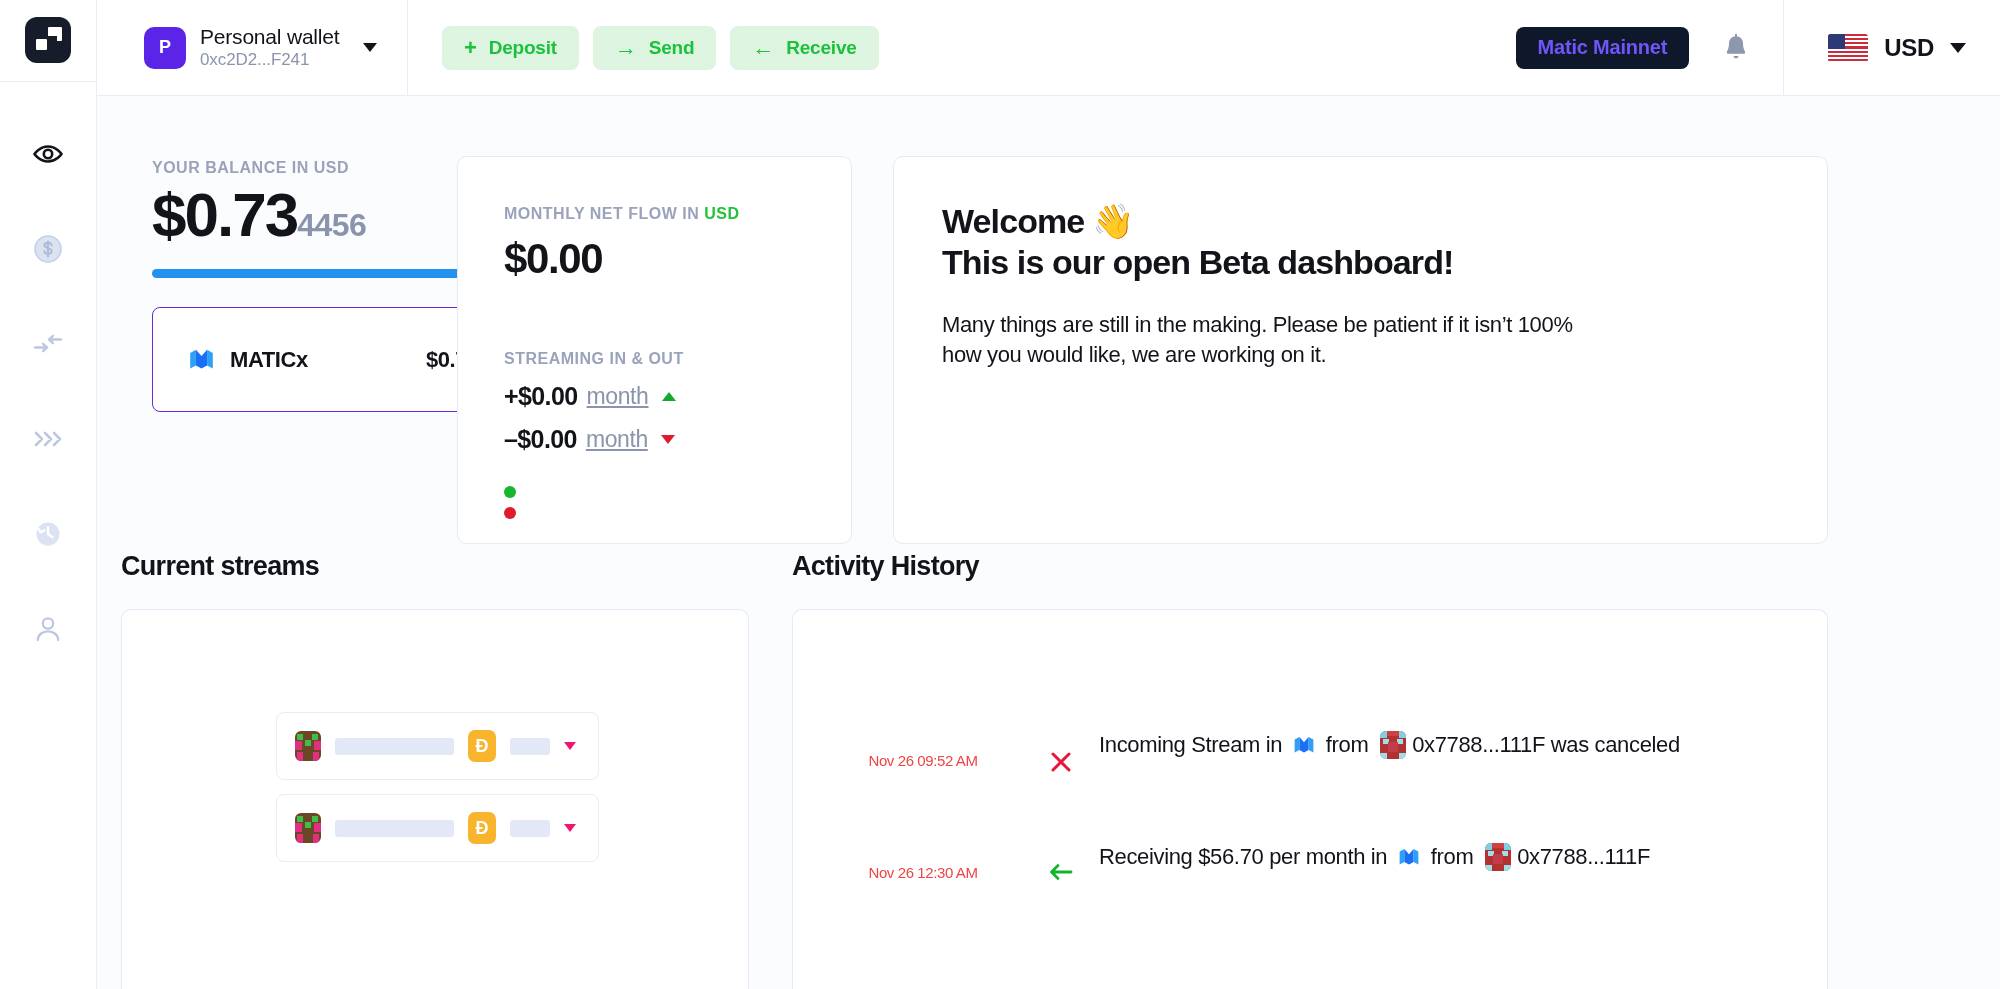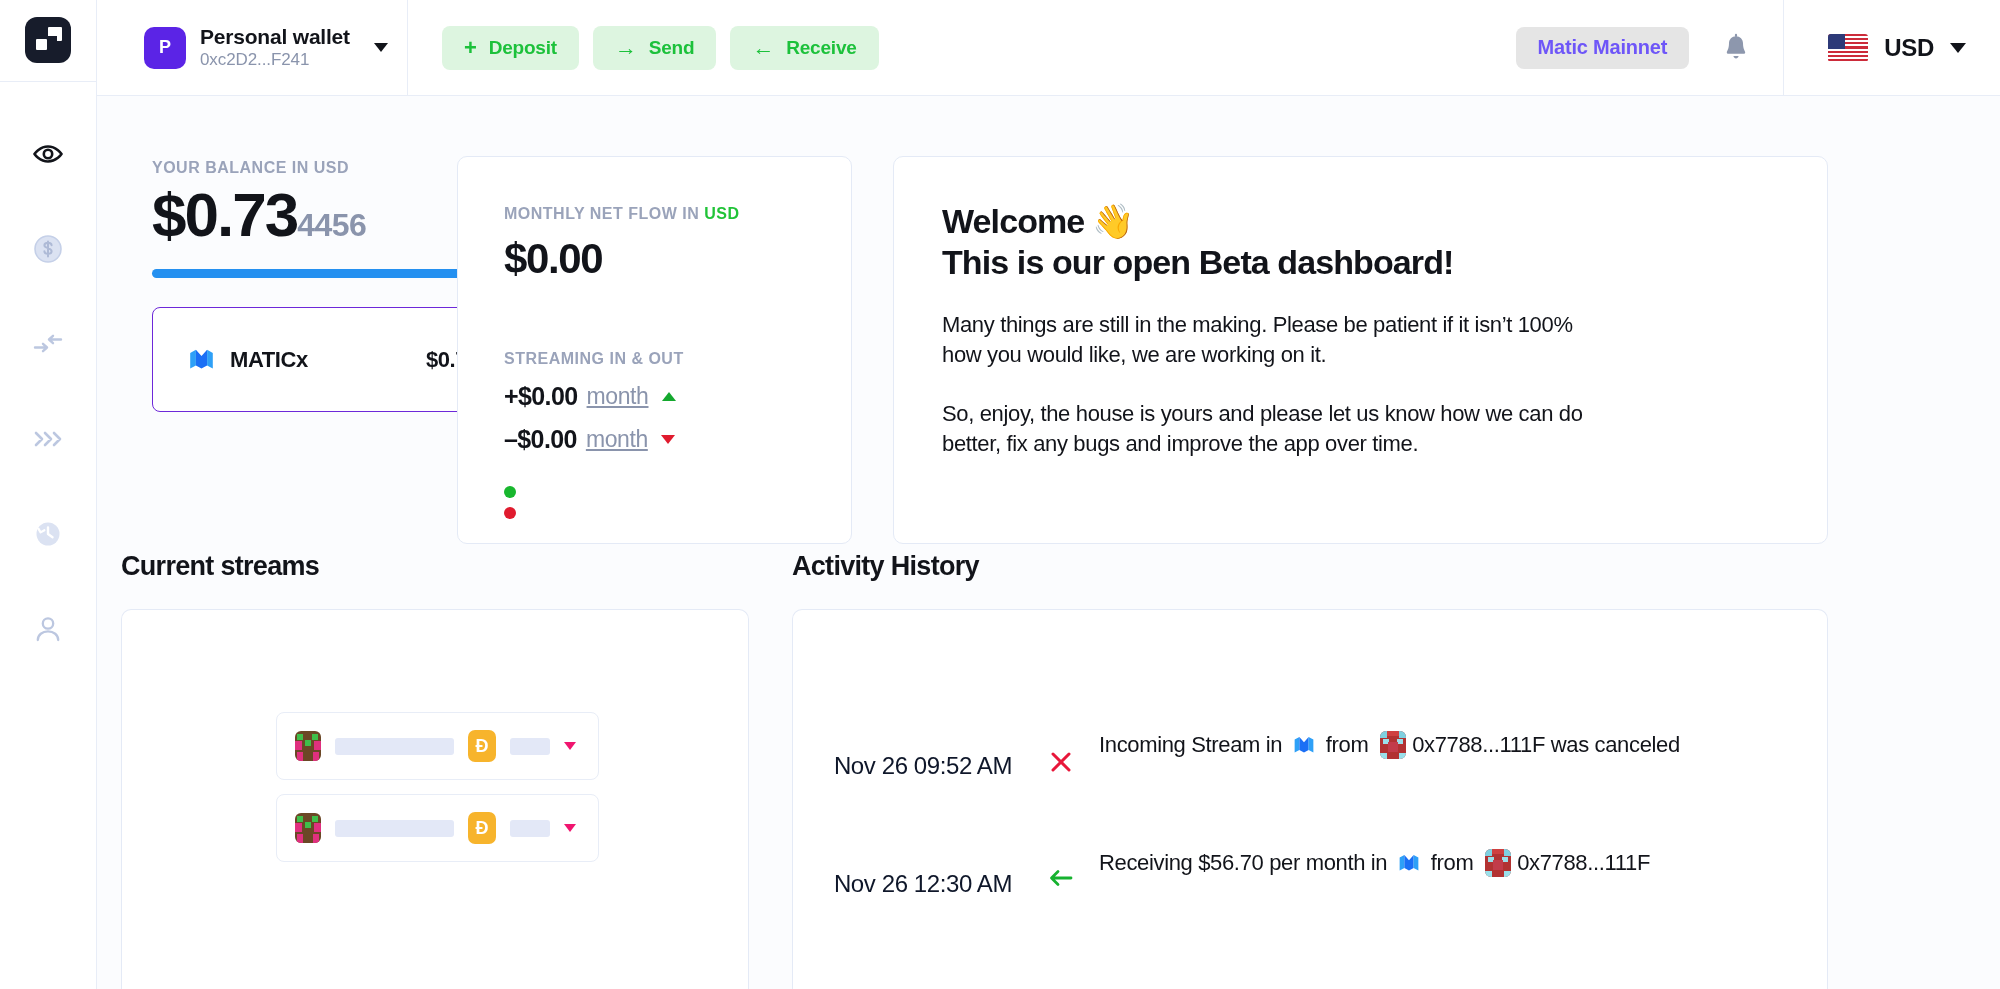--- a/index.html
+++ b/index.html
@@ -52,41 +52,41 @@
     padding-left: 47px; border-right: 1px solid #e8edf7;
     cursor: pointer;
   }
   #wallet-avatar {
     width: 42px; height: 42px; border-radius: 10px; background: #5b24e6;
     color: #fff; font-size: 18px; font-weight: 700;
     display: flex; align-items: center; justify-content: center;
     flex: none;
   }
   #wallet-text { display: flex; flex-direction: column; gap: 1px; }
-  #wallet-name { font-size: 21px; font-weight: 700; color: #12141a; letter-spacing: -0.2px; white-space: nowrap; }
+  #wallet-name { font-size: 21px; font-weight: 400; color: #12141a; letter-spacing: -0.2px; white-space: nowrap; }
   #wallet-addr { font-size: 17px; color: #8a94ac; letter-spacing: -0.1px; }
   #wallet-caret {
     width: 0; height: 0; border-left: 7px solid transparent; border-right: 7px solid transparent;
     border-top: 9px solid #12141a; margin-left: 10px; flex: none;
   }
 
   #topbar-actions { display: flex; align-items: center; gap: 14px; padding-left: 34px; }
   .pill-btn {
     height: 44px; padding: 0 22px; border-radius: 8px; border: none;
     background: #ddf5e0; color: #1cc13b;
     font-family: inherit; font-size: 19px; font-weight: 700; letter-spacing: -0.2px;
     display: flex; align-items: center; gap: 12px; cursor: pointer;
   }
   .pill-btn .glyph { font-size: 22px; line-height: 1; font-weight: 700; }
 
   #topbar-right {
     margin-left: auto; display: flex; align-items: center; height: 100%;
   }
   #network-badge {
-    background: #e5e5e5; color: #6e56f8; border-radius: 8px;
+    background: #0f172a; color: #6e56f8; border-radius: 8px;
     height: 42px; padding: 0 22px; display: flex; align-items: center;
     font-size: 20px; font-weight: 700; letter-spacing: -0.2px; cursor: pointer;
   }
   #bell-btn { margin-left: 34px; margin-right: 34px; cursor: pointer; display: flex; }
   #currency-group {
     border-left: 1px solid #e8edf7; height: 100%;
     display: flex; align-items: center; gap: 16px; padding: 0 34px 0 44px;
     cursor: pointer;
   }
   #flag {
@@ -221,21 +221,21 @@
   #activity-panel {
     position: absolute; left: 695px; top: 513px; width: 1036px; height: 380px;
     border-bottom: none; border-radius: 10px 10px 0 0; padding-top: 10px;
   }
   .activity-row {
     display: flex; align-items: flex-start; padding: 0 30px; margin-top: 28px;
   }
   #activity-row-1 { margin-top: 108px; }
   #activity-row-2 { margin-top: 66px; }
   .act-time {
-    width: 200px; flex: none; font-size: 24px; color: #0f172a; letter-spacing: -0.4px;
+    width: 200px; flex: none; font-size: 15px; color: #ef4444; letter-spacing: -0.4px;
     text-align: center; padding-top: 24px;
   }
   .act-icon {
     width: 76px; flex: none; display: flex; justify-content: center; padding-top: 22px;
   }
   .act-text {
     font-size: 22px; color: #12141a; letter-spacing: -0.35px; line-height: 1.55;
   }
   .act-text .inline-ic { display: inline-block; vertical-align: -5px; margin: 0 4px; }
   .blockie-red {
@@ -407,21 +407,20 @@
     </div>
   </div>
 
   <div id="welcome-card" class="card">
     <div id="welcome-h1">
       <span>Welcome</span>
       <span>👋</span>
     </div>
     <div id="welcome-h2">This is our open Beta dashboard!</div>
     <p class="welcome-p">Many things are still in the making. Please be patient if it isn’t 100% how you would like, we are working on it.</p>
-    <p class="welcome-p">So, enjoy, the house is yours and please let us know how we can do better, fix any bugs and improve the app over time.</p>
   </div>
 
   <div id="streams-title" class="section-title">Current streams</div>
   <div id="activity-title" class="section-title">Activity History</div>
 
   <div id="streams-panel" class="card">
     <div class="skeleton-row" id="skeleton-row-1">
       <span class="blockie">
         <i style="left:2px;top:3px;width:6px;height:6px;background:#3fbf4a"></i>
         <i style="left:17px;top:3px;width:6px;height:6px;background:#3fbf4a"></i>

